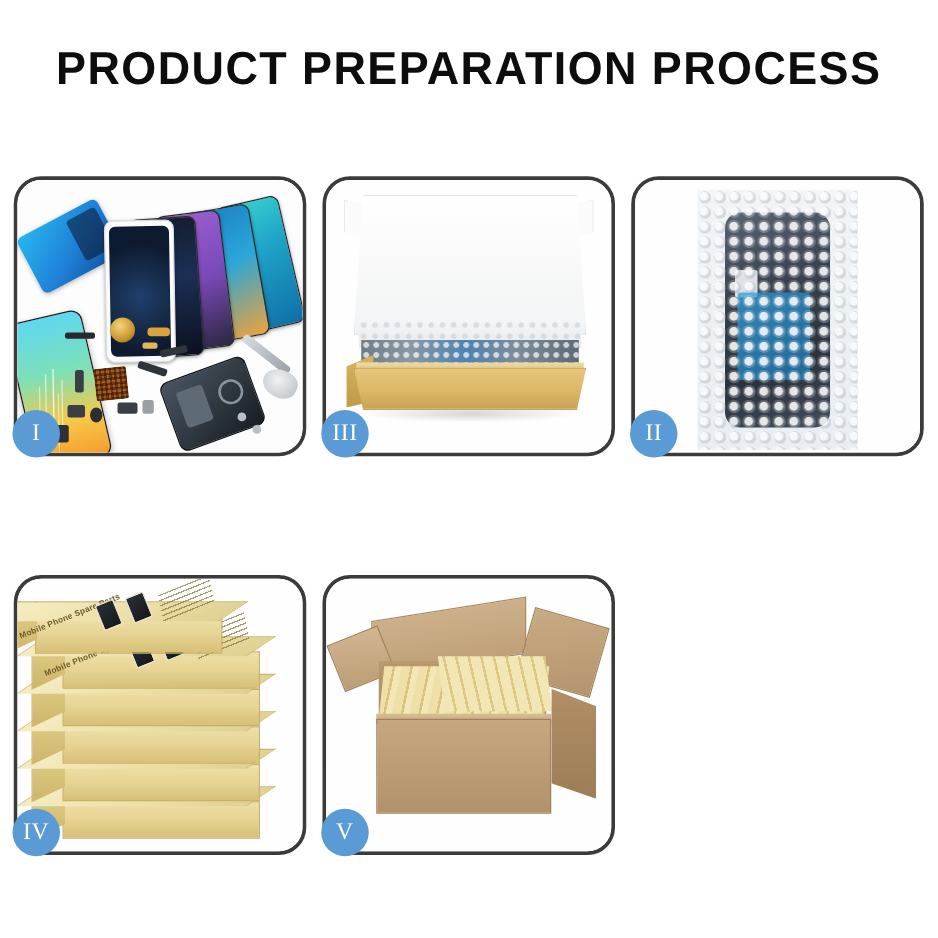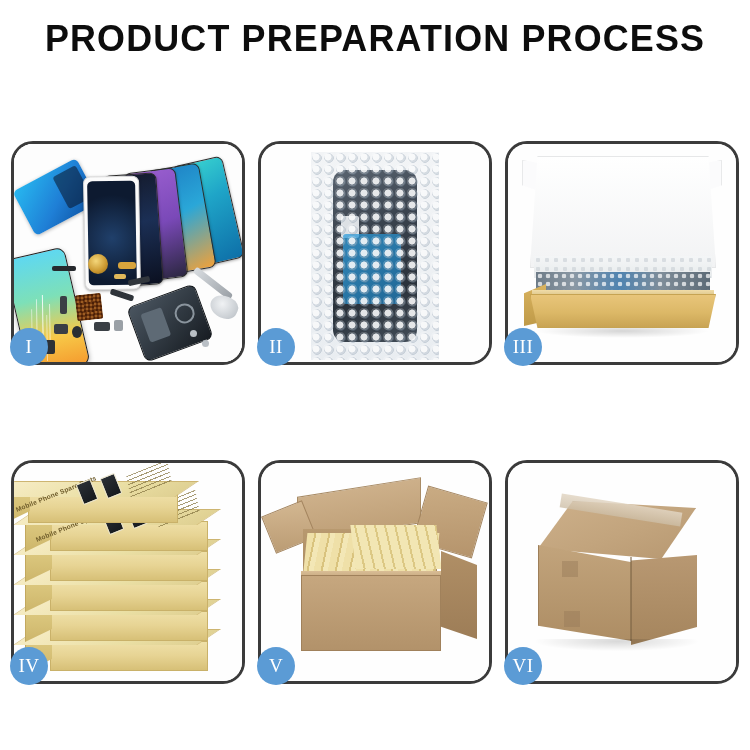--- a/index.html
+++ b/index.html
@@ -13,21 +13,21 @@
   }
 
   .page {
     position: relative;
     width: 750px;
     height: 750px;
     background: #ffffff;
   }
 
   
-  .header { text-align: center; padding-top: 20px; }
+  .header { text-align: center; padding-top: 36px; }
 
   .title {
     font-family: "Liberation Sans", sans-serif;
     font-size: 37px;
     font-weight: 700;
     letter-spacing: 1.2px;
     color: #0d0d0d;
     line-height: 1.05;
     transform: scaleX(0.97);
     white-space: nowrap;
@@ -446,47 +446,47 @@
           <div class="tool"></div>
           <div class="tool-h"></div>
         </div>
       </div>
       <div class="badge">I</div>
     </div>
 
     <div class="panel">
       <div class="panel-inner">
         <div class="scene">
-          <div class="bw-sheet">
-            <div class="bw-phone"></div>
-            <div class="bw-accent2"></div>
-            <div class="bw-accent"></div>
-            <div class="bubbles2"></div>
-            <div class="bubbles"></div>
-          </div>
-        </div>
-      </div>
-      <div class="badge">II</div>
-    </div>
-
-    <div class="panel">
-      <div class="panel-inner">
-        <div class="scene">
           <div class="b3-lid-flap-l"></div>
           <div class="b3-lid-flap-r"></div>
           <div class="b3-lid-back"></div>
           <div class="b3-foam"></div>
           <div class="b3-content"></div>
           <div class="b3-side"></div>
           <div class="b3-rim"></div>
           <div class="b3-front"></div>
           <div class="b3-shadow"></div>
         </div>
       </div>
       <div class="badge">III</div>
+    </div>
+
+    <div class="panel">
+      <div class="panel-inner">
+        <div class="scene">
+          <div class="bw-sheet">
+            <div class="bw-phone"></div>
+            <div class="bw-accent2"></div>
+            <div class="bw-accent"></div>
+            <div class="bubbles2"></div>
+            <div class="bubbles"></div>
+          </div>
+        </div>
+      </div>
+      <div class="badge">II</div>
     </div>
 
     <div class="panel">
       <div class="panel-inner">
         <div class="scene">
           <div class="stack">
             <div class="ybox" style="left:30px; top:164px;">
               <div class="side"></div>
                 <div class="top"></div>
             </div>
@@ -534,30 +534,15 @@
           <div class="c5-goods"></div>
           <div class="c5-goods2"></div>
           <div class="c5-lip"></div>
           <div class="c5-front"></div>
           <div class="c5-side"></div>
         </div>
       </div>
       <div class="badge">V</div>
     </div>
 
-    <div class="panel">
-      <div class="panel-inner">
-        <div class="scene">
-          <div class="c6-top"></div>
-          <div class="c6-tape"></div>
-          <div class="c6-left"></div>
-          <div class="c6-right"></div>
-          <div class="c6-seam"></div>
-          <div class="c6-tab1"></div>
-          <div class="c6-tab2"></div>
-          <div class="c6-shadow"></div>
-        </div>
-      </div>
-      <div class="badge">VI</div>
-    </div>
 
   </div>
 </div>
 
 </body></html>

